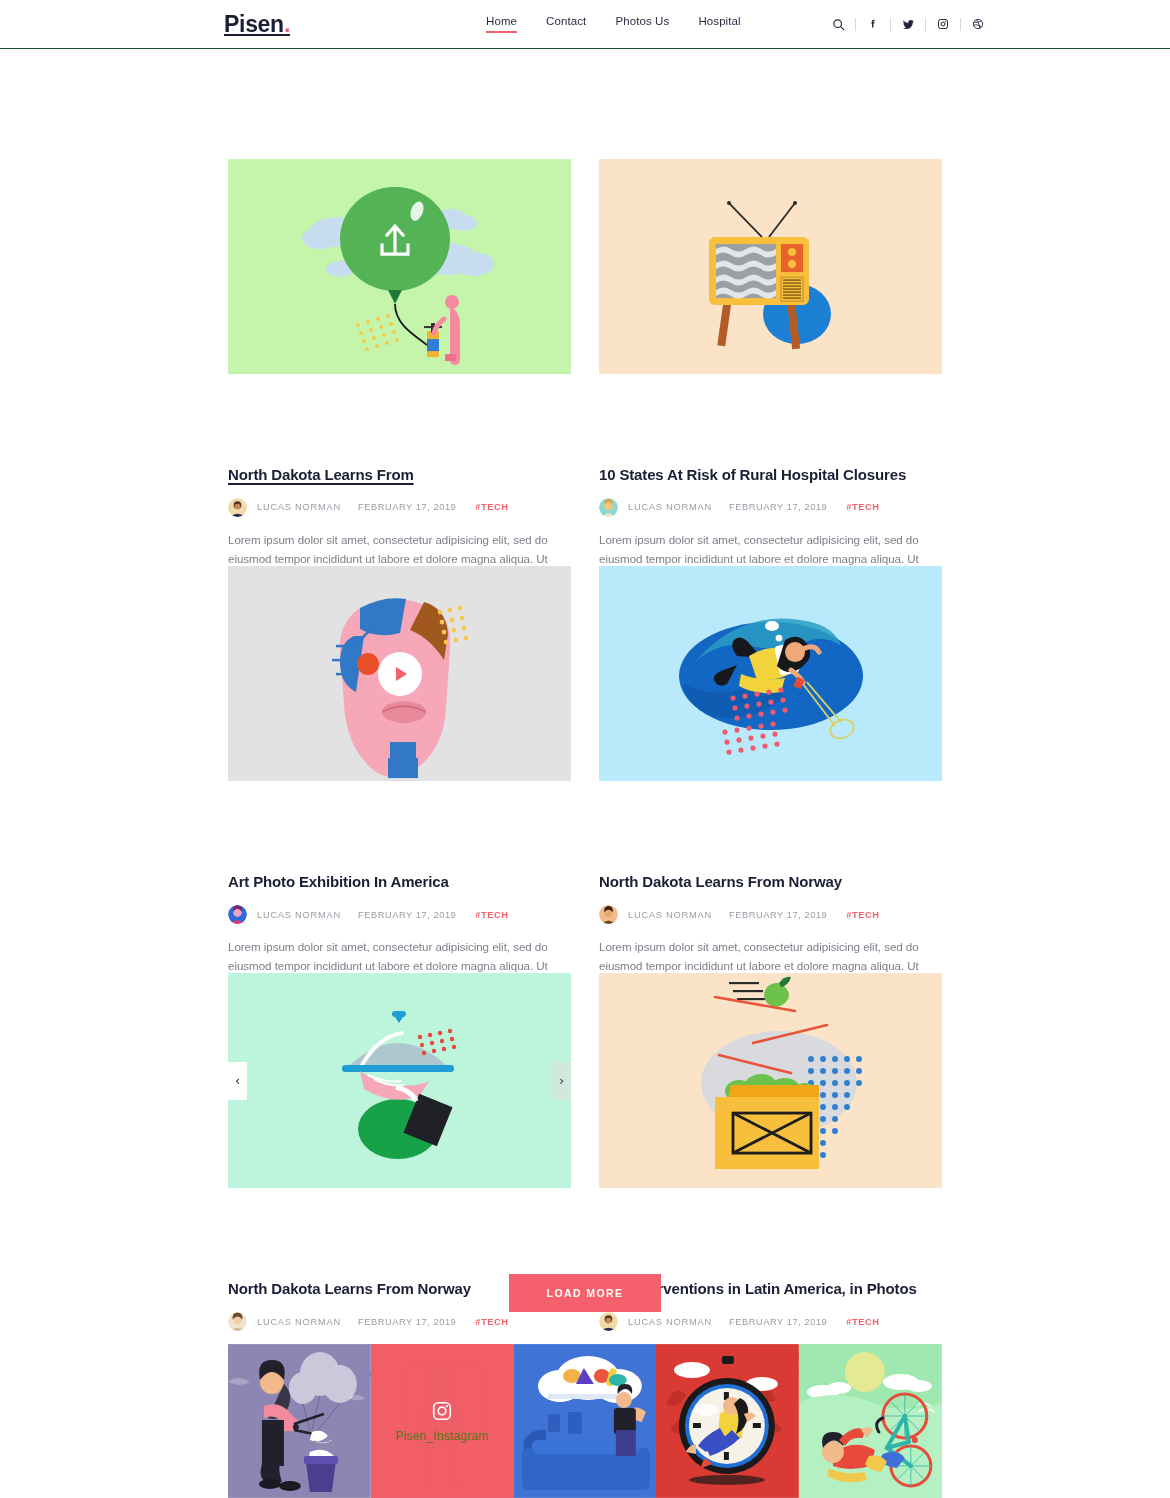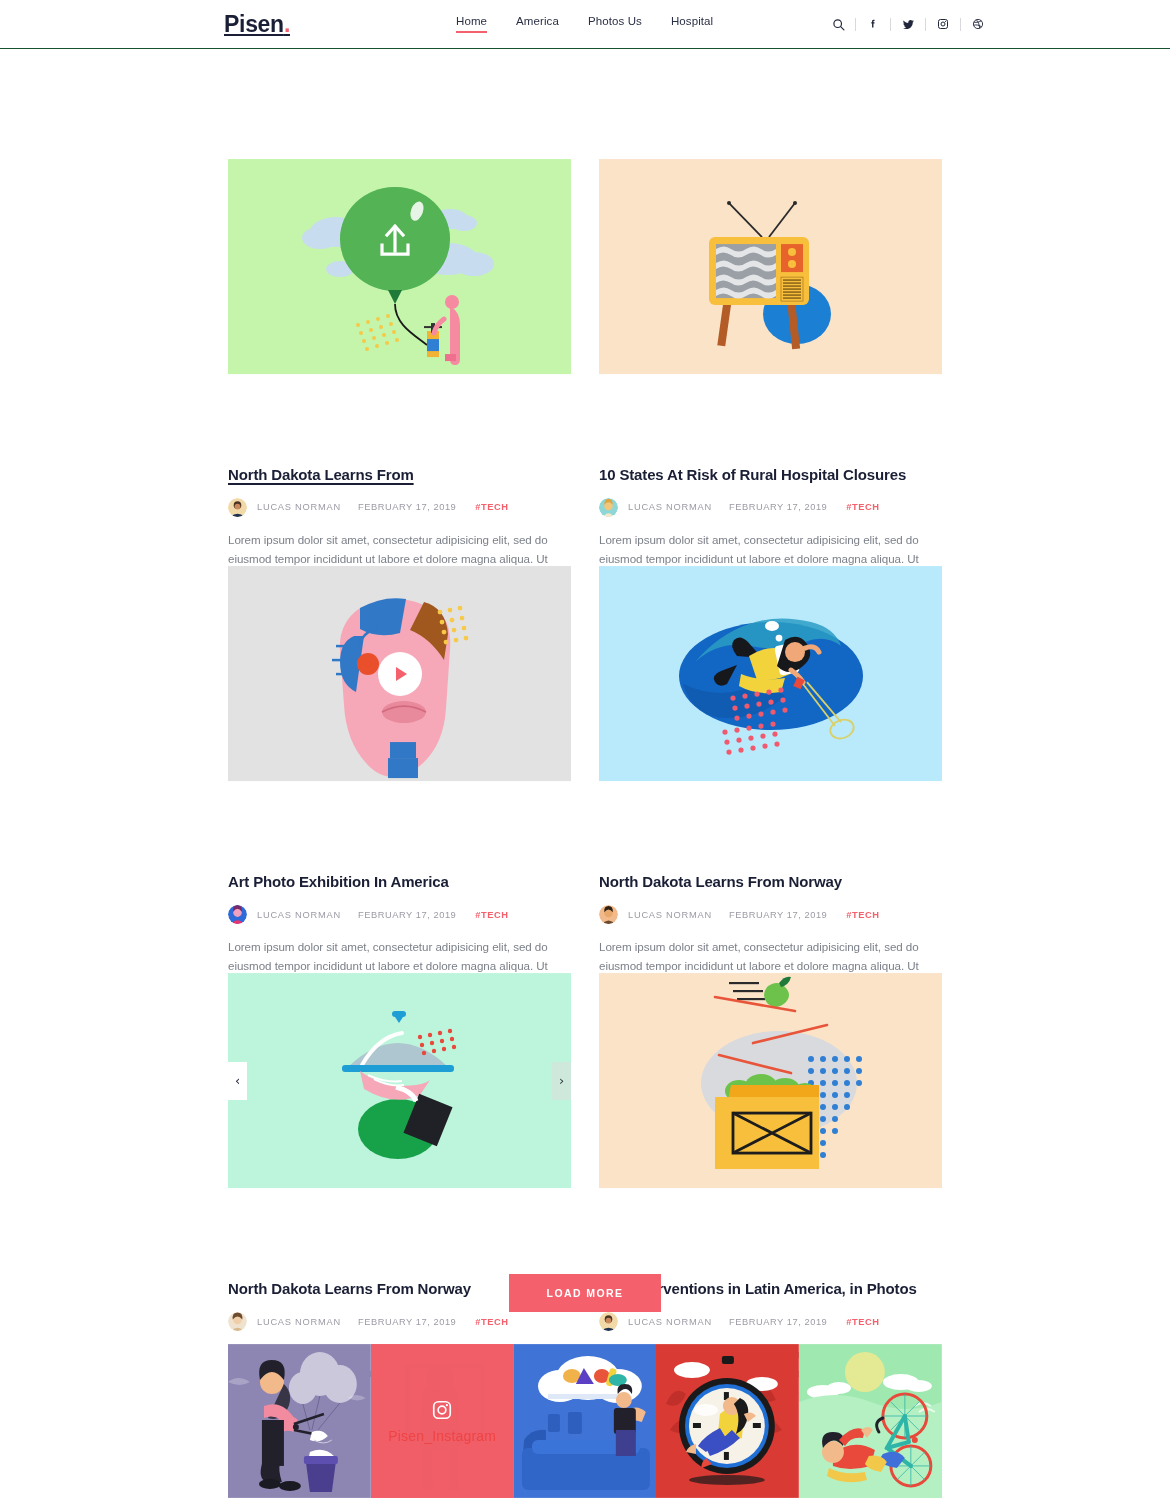--- a/index.html
+++ b/index.html
@@ -28,21 +28,21 @@
     font-size: 23px;
     font-weight: bold;
     color: #1b1f36;
     letter-spacing: -0.3px;
     line-height: 1;
   }
   .logo-dot { color: #f4606c; }
 
   .nav {
     position: absolute;
-    left: 456px;
+    left: 486px;
     display: flex;
     align-items: center;
     gap: 29px;
   }
   .nav-item {
     font-size: 11.5px;
     color: #2b2f45;
     text-decoration: none;
     letter-spacing: 0.1px;
     padding-bottom: 6px;
@@ -222,34 +222,34 @@
     position: absolute;
     inset: 0;
     background: rgba(244,96,108,0.88);
     display: flex;
     flex-direction: column;
     align-items: center;
     justify-content: center;
     gap: 7px;
   }
   .insta-handle {
-    color: #ef4444;
-    font-size: 14px;
+    color: #4d7c0f;
+    font-size: 12px;
     letter-spacing: 0.2px;
   }
 </style>
 </head>
 <body>
 
 <div class="header">
   <a class="logo" href="#"><span>Pisen</span><span class="logo-dot">.</span></a>
 
   <nav class="nav">
     <a class="nav-item active" href="#">Home</a>
-    <a class="nav-item" href="#">America</a>
+    <a class="nav-item" href="#">Contact</a>
     <a class="nav-item" href="#">Photos Us</a>
     <a class="nav-item" href="#">Hospital</a>
   </nav>
 
   <div class="social">
     <a href="#" title="Search">
       <svg width="13" height="13" viewBox="0 0 24 24" fill="none" stroke="currentColor" stroke-width="2.2" stroke-linecap="round">
         <circle cx="10.5" cy="10.5" r="7"></circle>
           <line x1="16" y1="16" x2="22" y2="22"></line>
       </svg>

